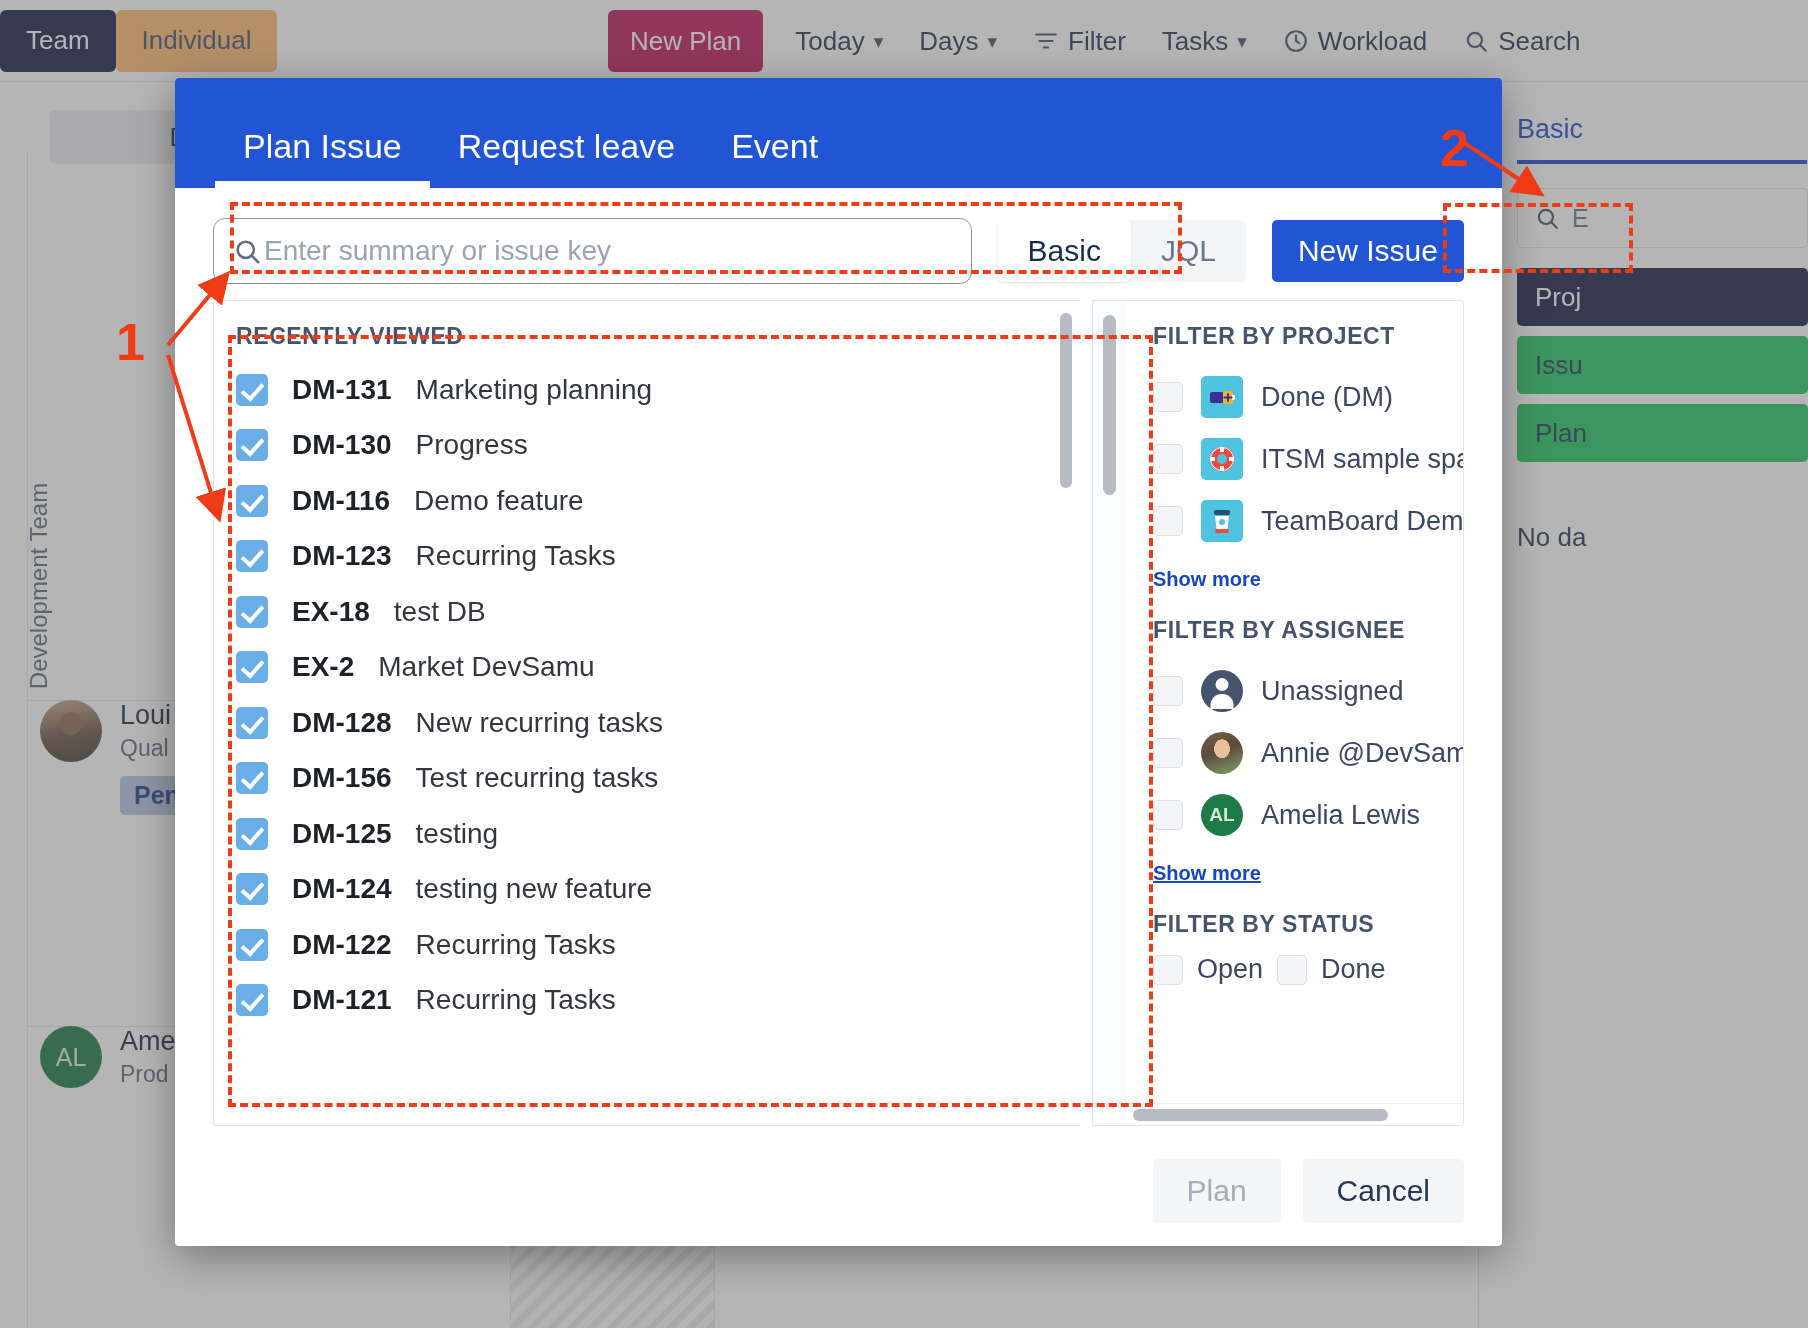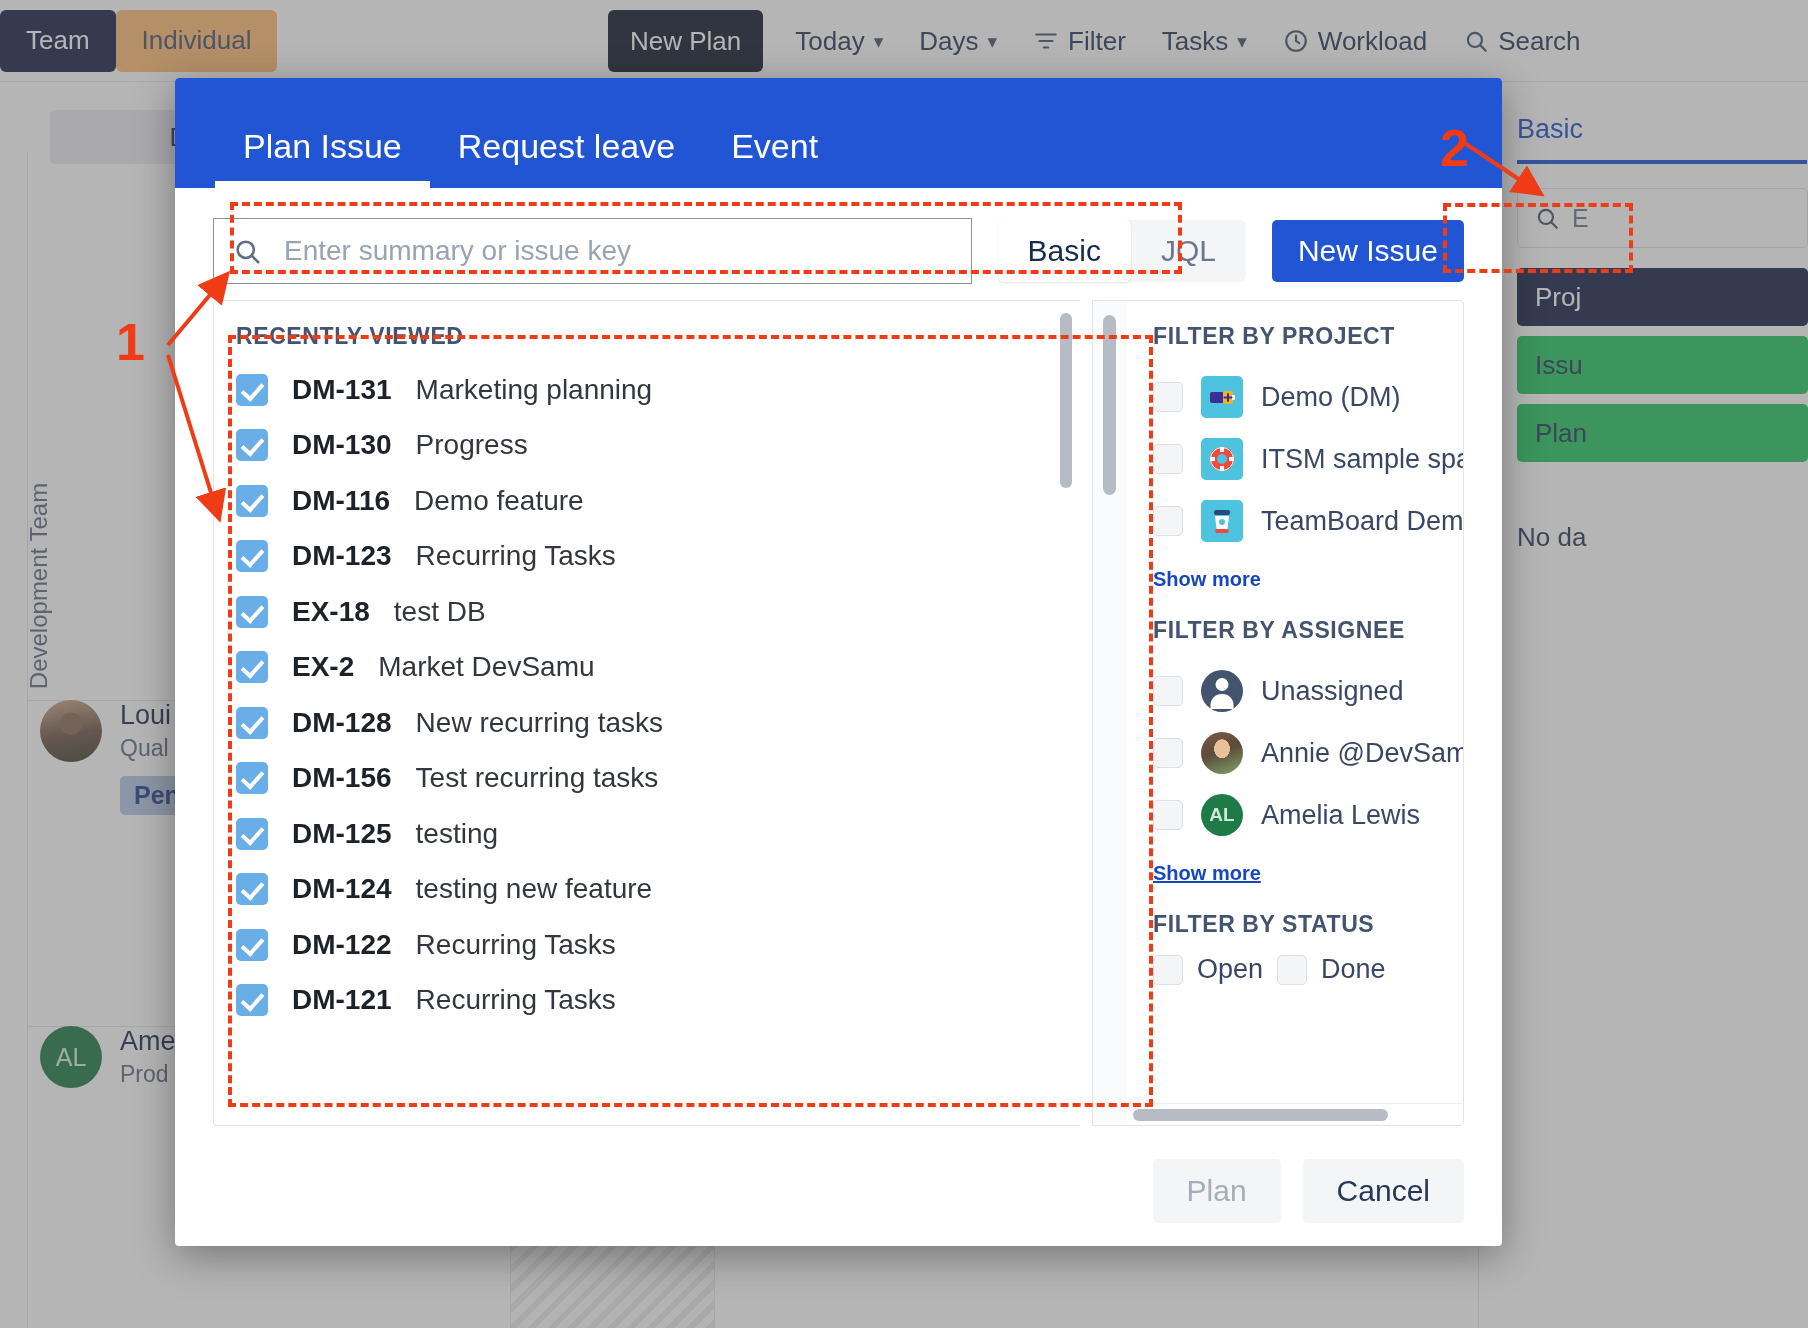--- a/index.html
+++ b/index.html
@@ -38,21 +38,21 @@
 
   .toolbar-right {
     position: absolute; left: 608px; top: 0; height: 82px;
     display: flex; align-items: center; gap: 0px;
   }
   .tb-btn {
     display: flex; align-items: center; gap: 9px;
     font-size: 26px; color: #253858; padding: 0 18px; height: 62px;
   }
   .tb-btn.primary {
-    background: #0f172a; color: #fff; border-radius: 6px;
+    background: #be185d; color: #fff; border-radius: 6px;
     padding: 0 22px; margin-right: 14px;
   }
   .caret { font-size: 19px; color: #42526e; }
   .ic { display: inline-block; width: 26px; height: 26px; }
 
   
   .bg-row-head {
     position: absolute; top: 110px; left: 50px;
     width: 320px; height: 54px; background: #ebecf0; border-radius: 5px;
     display: flex; align-items: center; justify-content: center;
@@ -163,22 +163,22 @@
     height: 7px; background: #ffffff;
   }
 
   .modal-body { flex: 1; display: flex; flex-direction: column; padding: 0 38px; }
 
   .search-row {
     display: flex; align-items: center; gap: 26px;
     padding-top: 30px; padding-bottom: 16px; flex: none;
   }
   .search-box {
-    flex: 1; height: 66px; border: 1px solid #8993a4; border-radius: 0;
-    display: flex; align-items: center; gap: 22px; padding: 0 18px;
+    flex: 1; height: 66px; border: 1px solid #8993a4; border-radius: 12px;
+    display: flex; align-items: center; gap: 2px; padding: 0 18px;
   }
   .search-box input {
     flex: 1; border: none; outline: none; font-size: 28px;
     font-family: "Liberation Sans", sans-serif; color: #172b4d; background: transparent;
   }
   .search-box input::placeholder { color: #9aa3b0; }
 
   .mode-toggle {
     display: flex; background: #f4f5f7; border-radius: 6px; height: 62px;
     align-items: stretch; padding: 0;
@@ -533,21 +533,21 @@
           <div class="rp-item">
             <div class="cb-empty"></div>
             <div class="proj-icon">
               <svg viewBox="0 0 32 32" width="32" height="32">
                 <rect x="4" y="11" width="14" height="11" rx="2" fill="#3b2f96"></rect>
                 <rect x="17" y="10" width="10" height="13" rx="2" fill="#f0b429"></rect>
                 <rect x="26" y="14" width="3" height="5" rx="1" fill="#fff"></rect>
                 <path d="M22 13v7M18.5 16.5h7" stroke="#3b2f96" stroke-width="2" stroke-linecap="round"></path>
               </svg>
             </div>
-            <div class="rp-label">Demo (DM)</div>
+            <div class="rp-label">Done (DM)</div>
           </div>
 
           <div class="rp-item">
             <div class="cb-empty"></div>
             <div class="proj-icon">
               <svg viewBox="0 0 32 32" width="32" height="32">
                 <circle cx="16" cy="16" r="12" fill="#ef4b3c"></circle>
                 <circle cx="16" cy="16" r="11.5" fill="none" stroke="#fff" stroke-width="1"></circle>
                 <path d="M16 4v5M16 23v5M4 16h5M23 16h5" stroke="#fff" stroke-width="4"></path>
                 <circle cx="16" cy="16" r="5" fill="#4ec3e0"></circle>

